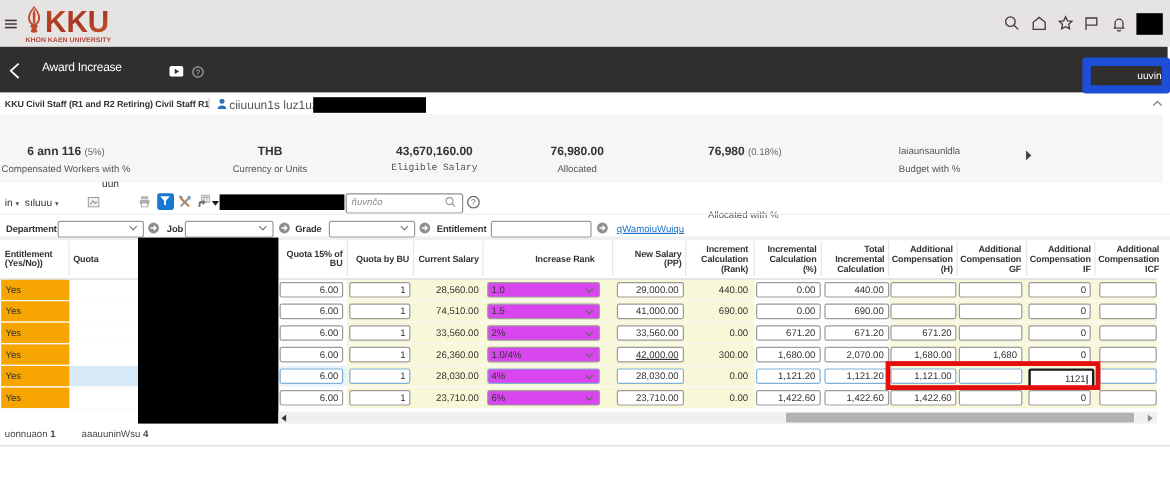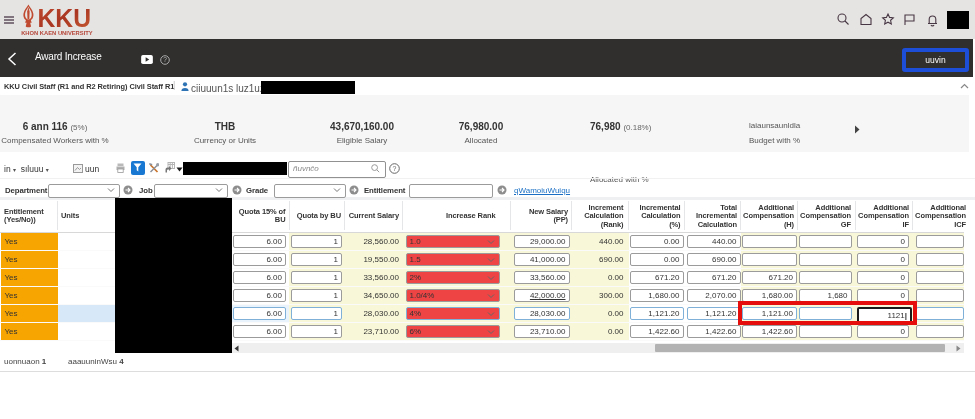--- a/index.html
+++ b/index.html
@@ -1,20 +1,20 @@
 <!DOCTYPE html>
 <html><head><meta charset="utf-8">
 <style>
 html,body{margin:0;padding:0;width:975px;height:419px;overflow:hidden;background:#fff;
  font-family:"Liberation Sans",sans-serif;}
 .abs{position:absolute;}
 .in{position:absolute;background:#fff;border:1px solid #9b9b9b;border-radius:2px;
  font-size:8px;color:#333;text-align:right;padding-right:3px;line-height:11px;height:11px;}
 .cellt{position:absolute;font-size:8px;color:#333;text-align:right;line-height:18px;height:18px;}
-.sel{position:absolute;background:#ef4444;border:1px solid #9b9b9b;border-radius:2px;
+.sel{position:absolute;background:#d946ef;border:1px solid #9b9b9b;border-radius:2px;
  font-size:8px;color:#333;text-align:left;padding-left:3px;line-height:11px;height:11px;}
 .hl{font-size:7.5px;font-weight:bold;color:#333;line-height:8.4px;position:absolute;white-space:nowrap;letter-spacing:-0.1px;}
 .vline{position:absolute;width:1px;background:#e2e2e2;}
 </style></head>
 <body>
 
 <div class="abs" style="left:0;top:0;width:975px;height:39px;background:#e6e4e2;"></div>
 <svg class="abs" style="left:4px;top:15.5px;" width="11" height="8" viewBox="0 0 11 8">
  <g stroke="#4b3649" stroke-width="1.3">
       <line x1="0" y1="1" x2="10" y2="1"></line>
@@ -58,58 +58,58 @@
 </svg>
 <div class="abs" style="left:35px;top:51px;font-size:10px;letter-spacing:-0.2px;color:#fdfdfd;">Award Increase</div>
 <svg class="abs" style="left:141px;top:55px;" width="12" height="9" viewBox="0 0 13 10">
  <rect x="0" y="0" width="13" height="10" rx="2" fill="#fff"></rect>
  <path d="M5 2.5 L9 5 L5 7.5 Z" fill="#302f2e"></path>
 </svg>
 <svg class="abs" style="left:160px;top:55px;" width="10" height="10" viewBox="0 0 10 10">
  <circle cx="5" cy="5" r="4.3" fill="none" stroke="#aaa" stroke-width="1"></circle>
  <text x="5" y="7.4" font-size="6.5" fill="#bbb" text-anchor="middle" style="font-family:'Liberation Sans',sans-serif;">?</text>
 </svg>
-<div class="abs" style="left:902px;top:48px;width:59px;height:16px;border:4px solid #1d4ed8;border-radius:3px;
- color:#fff;font-size:8.5px;line-height:16px;text-align:center;">uuvin</div>
+<div class="abs" style="left:902px;top:48px;width:59px;height:16px;border:7px solid #1d4ed8;border-radius:3px;
+ color:#fff;font-size:8.5px;line-height:16px;text-align:right;">uuvin</div>
 
 <div class="abs" style="left:4px;top:82px;font-size:7.4px;font-weight:bold;color:#333;letter-spacing:-0.05px;">KKU Civil Staff (R1 and R2 Retiring) Civil Staff R1</div>
 <div class="abs" style="left:173px;top:80px;font-size:9px;color:#bbb;">|</div>
 <svg class="abs" style="left:181px;top:81.5px;" width="8" height="9" viewBox="0 0 8 9">
  <circle cx="4" cy="2.3" r="2.1" fill="#2e74b5"></circle>
     <path d="M0.4 9 a3.6 3 0 0 1 7.2 0 Z" fill="#2e74b5"></path>
 </svg>
 <div class="abs" style="left:191px;top:83px;font-size:10px;color:#555;">ciiuuun1s luz1uz u1e</div>
 <div class="abs" style="left:261px;top:81px;width:94px;height:13px;background:#000;"></div>
 <svg class="abs" style="left:960px;top:83px;" width="9" height="6" viewBox="0 0 9 6">
  <path d="M1 5 L4.5 1.5 L8 5" stroke="#888" stroke-width="1.2" fill="none"></path>
 </svg>
 
 <div class="abs" style="left:0;top:95px;width:969px;height:57px;background:#f6f6f6;"></div>
 <div class="abs" style="left:0px;top:121px;width:110px;text-align:center;font-size:10px;font-weight:bold;color:#333;">6 ann 116 <span style="font-weight:normal;font-size:8px;color:#666;">(5%)</span></div>
 <div class="abs" style="left:0px;top:136px;width:110px;text-align:center;font-size:8px;color:#555;">Compensated Workers with %</div>
 <div class="abs" style="left:170px;top:121px;width:110px;text-align:center;font-size:10px;font-weight:bold;color:#333;">THB</div>
 <div class="abs" style="left:170px;top:136px;width:110px;text-align:center;font-size:8px;color:#555;">Currency or Units</div>
 <div class="abs" style="left:307px;top:121px;width:110px;text-align:center;font-size:10px;font-weight:bold;color:#333;">43,670,160.00</div>
-<div class="abs" style="left:307px;top:136px;width:110px;text-align:center;font-size:8px;color:#555;">Eligible Salary</div>
+<div class="abs" style="left:307px;top:136px;width:110px;text-align:center;font-size:8px;color:#555;font-family:Liberation Mono, monospace;">Eligible Salary</div>
 <div class="abs" style="left:426px;top:121px;width:110px;text-align:center;font-size:10px;font-weight:bold;color:#333;">76,980.00</div>
 <div class="abs" style="left:426px;top:136px;width:110px;text-align:center;font-size:8px;color:#555;">Allocated</div>
 <div class="abs" style="left:590px;top:121px;font-size:10px;font-weight:bold;color:#333;">76,980 <span style="font-weight:normal;font-size:8px;color:#666;">(0.18%)</span></div>
 <div class="abs" style="left:590px;top:136px;font-size:8px;color:#555;margin-top:39px;">Allocated with %</div>
 <div class="abs" style="left:749px;top:121px;font-size:8px;color:#555;">laiaunsaunldla</div>
 <div class="abs" style="left:749px;top:136px;font-size:8px;color:#555;">Budget with %</div>
 <svg class="abs" style="left:854px;top:125px;" width="6" height="9" viewBox="0 0 6 9">
  <path d="M1 0.5 L5.5 4.5 L1 8.5 Z" fill="#444"></path>
 </svg>
 
 <div class="abs" style="left:4px;top:164px;font-size:8.5px;color:#333;">in <span style="font-size:6px;color:#555;">▾</span>&nbsp; sıluuu <span style="font-size:6px;color:#555;">▾</span></div>
 <svg class="abs" style="left:73px;top:164px;" width="10" height="9" viewBox="0 0 10 9">
  <rect x="0.5" y="0.5" width="9" height="8" fill="#f3f3f3" stroke="#999"></rect>
  <path d="M2 6.5 L4.5 3.5 L6.5 5.5 L8 4" stroke="#999" fill="none"></path>
 </svg>
-<div class="abs" style="left:85px;top:164px;font-size:8.5px;color:#333;">uun</div>
+<div class="abs" style="left:85px;top:148px;font-size:8.5px;color:#333;">uun</div>
 <svg class="abs" style="left:116px;top:162.5px;" width="9" height="10" viewBox="0 0 9 10">
  <rect x="1.5" y="0.5" width="6" height="2.5" fill="#b9b9b9"></rect>
  <rect x="0.5" y="3.5" width="8" height="3.5" fill="#b0b0b0"></rect>
  <rect x="1.8" y="6" width="5.4" height="3.5" fill="#fff" stroke="#9a9a9a" stroke-width="0.8"></rect>
 </svg>
 <div class="abs" style="left:130.5px;top:160.5px;width:14px;height:14px;background:#1878d2;border-radius:2px;"></div>
 <svg class="abs" style="left:133px;top:163px;" width="9" height="9" viewBox="0 0 9 9">
  <path d="M0.5 0.5 h8 L5.3 4.2 V8.5 L3.7 7.3 V4.2 Z" fill="#fff"></path>
 </svg>
 <svg class="abs" style="left:149px;top:161.5px;" width="10" height="12" viewBox="0 0 10 12">
@@ -205,21 +205,21 @@
     <div class="in" style="left:686.5px;top:235px;width:49px;border-color:#9b9b9b;">440.00</div>
     <div class="in" style="left:742px;top:235px;width:50px;border-color:#9b9b9b;"></div>
     <div class="in" style="left:799px;top:235px;width:47.5px;border-color:#9b9b9b;"></div>
     <div class="in" style="left:857px;top:235px;width:47px;">0</div>
     <div class="in" style="left:916px;top:235px;width:43px;border-color:#9b9b9b;"></div>
     <div class="abs" style="left:0;top:249.5px;width:964px;height:1.5px;background:#fafafa;"></div>
     <div class="abs" style="left:0.5px;top:251px;width:57px;height:17px;background:#f7a501;font-size:8px;color:#333;line-height:17px;padding-left:4px;box-sizing:border-box;">Yes</div>
     <div class="abs" style="left:57.5px;top:251px;width:57px;height:17px;background:#ffffff;"></div>
     <div class="in" style="left:233px;top:253px;width:48px;border-color:#9b9b9b;">6.00</div>
     <div class="in" style="left:291px;top:253px;width:46px;border-color:#9b9b9b;">1</div>
-    <div class="cellt" style="left:344.5px;top:251px;width:54.5px;">19,550.00</div>
+    <div class="cellt" style="left:344.5px;top:251px;width:54.5px;">74,510.00</div>
     <div class="sel" style="left:405.5px;top:253px;width:89px;border-color:#9b9b9b;">1.5<svg width="8" height="5" style="position:absolute;right:4px;top:4px;">
         <path d="M1 0.5 L4 3.5 L7 0.5" stroke="#666" stroke-width="1" fill="none"></path>
       </svg></div>
     <div class="in" style="left:513.5px;top:253px;width:51px;border-color:#9b9b9b;">41,000.00</div>
     <div class="cellt" style="left:571px;top:251px;width:52.5px;">690.00</div>
     <div class="in" style="left:630px;top:253px;width:48.5px;border-color:#9b9b9b;">0.00</div>
     <div class="in" style="left:686.5px;top:253px;width:49px;border-color:#9b9b9b;">690.00</div>
     <div class="in" style="left:742px;top:253px;width:50px;border-color:#9b9b9b;"></div>
     <div class="in" style="left:799px;top:253px;width:47.5px;border-color:#9b9b9b;"></div>
     <div class="in" style="left:857px;top:253px;width:47px;">0</div>
@@ -239,21 +239,21 @@
     <div class="in" style="left:686.5px;top:271px;width:49px;border-color:#9b9b9b;">671.20</div>
     <div class="in" style="left:742px;top:271px;width:50px;border-color:#9b9b9b;">671.20</div>
     <div class="in" style="left:799px;top:271px;width:47.5px;border-color:#9b9b9b;"></div>
     <div class="in" style="left:857px;top:271px;width:47px;">0</div>
     <div class="in" style="left:916px;top:271px;width:43px;border-color:#9b9b9b;"></div>
     <div class="abs" style="left:0;top:285.5px;width:964px;height:1.5px;background:#fafafa;"></div>
     <div class="abs" style="left:0.5px;top:287px;width:57px;height:17px;background:#f7a501;font-size:8px;color:#333;line-height:17px;padding-left:4px;box-sizing:border-box;">Yes</div>
     <div class="abs" style="left:57.5px;top:287px;width:57px;height:17px;background:#ffffff;"></div>
     <div class="in" style="left:233px;top:289px;width:48px;border-color:#9b9b9b;">6.00</div>
     <div class="in" style="left:291px;top:289px;width:46px;border-color:#9b9b9b;">1</div>
-    <div class="cellt" style="left:344.5px;top:287px;width:54.5px;">34,650.00</div>
+    <div class="cellt" style="left:344.5px;top:287px;width:54.5px;">26,360.00</div>
     <div class="sel" style="left:405.5px;top:289px;width:89px;border-color:#9b9b9b;">1.0/4%<svg width="8" height="5" style="position:absolute;right:4px;top:4px;">
         <path d="M1 0.5 L4 3.5 L7 0.5" stroke="#666" stroke-width="1" fill="none"></path>
       </svg></div>
     <div class="in" style="left:513.5px;top:289px;width:51px;border-color:#9b9b9b;text-decoration:underline;">42,000.00</div>
     <div class="cellt" style="left:571px;top:287px;width:52.5px;">300.00</div>
     <div class="in" style="left:630px;top:289px;width:48.5px;border-color:#9b9b9b;">1,680.00</div>
     <div class="in" style="left:686.5px;top:289px;width:49px;border-color:#9b9b9b;">2,070.00</div>
     <div class="in" style="left:742px;top:289px;width:50px;border-color:#9b9b9b;">1,680.00</div>
     <div class="in" style="left:799px;top:289px;width:47.5px;border-color:#9b9b9b;">1,680</div>
     <div class="in" style="left:857px;top:289px;width:47px;">0</div>
@@ -305,21 +305,21 @@
     <div class="vline" style="left:628px;top:201px;height:29px;background:#e4e6e8;"></div>
     <div class="vline" style="left:684px;top:201px;height:29px;background:#e4e6e8;"></div>
     <div class="vline" style="left:740px;top:201px;height:29px;background:#e4e6e8;"></div>
     <div class="vline" style="left:796.5px;top:201px;height:29px;background:#e4e6e8;"></div>
     <div class="vline" style="left:854.5px;top:201px;height:29px;background:#e4e6e8;"></div>
     <div class="vline" style="left:911.5px;top:201px;height:29px;background:#e4e6e8;"></div>
     <div class="abs" style="left:0;top:231.5px;width:964px;height:1px;background:#d8d8d8;"></div>
   </div>
 
 <div class="hl" style="left:4px;top:208px;">Entitlement<br>(Yes/No))</div>
-<div class="hl" style="left:61px;top:212px;">Units</div>
+<div class="hl" style="left:61px;top:212px;">Quota</div>
 <div class="hl" style="left:231.5px;top:208px;width:54px;text-align:right;">Quota 15% of<br>BU</div>
 <div class="hl" style="left:289px;top:212px;width:52px;text-align:right;">Quota by BU</div>
 <div class="hl" style="left:344.5px;top:212px;width:54.5px;text-align:right;">Current Salary</div>
 <div class="hl" style="left:398px;top:212px;margin-left:48px;">Increase Rank</div>
 <div class="hl" style="left:510px;top:208px;width:58px;text-align:right;">New Salary<br>(PP)</div>
 <div class="hl" style="left:571px;top:204px;width:52.5px;text-align:right;">Increment<br>Calculation<br>(Rank)</div>
 <div class="hl" style="left:628.5px;top:204px;width:52px;text-align:right;">Incremental<br>Calculation<br>(%)</div>
 <div class="hl" style="left:684.5px;top:204px;width:52.5px;text-align:right;">Total<br>Incremental<br>Calculation</div>
 <div class="hl" style="left:740.5px;top:204px;width:53.5px;text-align:right;">Additional<br>Compensation<br>(H)</div>
 <div class="hl" style="left:797px;top:204px;width:54px;text-align:right;">Additional<br>Compensation<br>GF</div>

